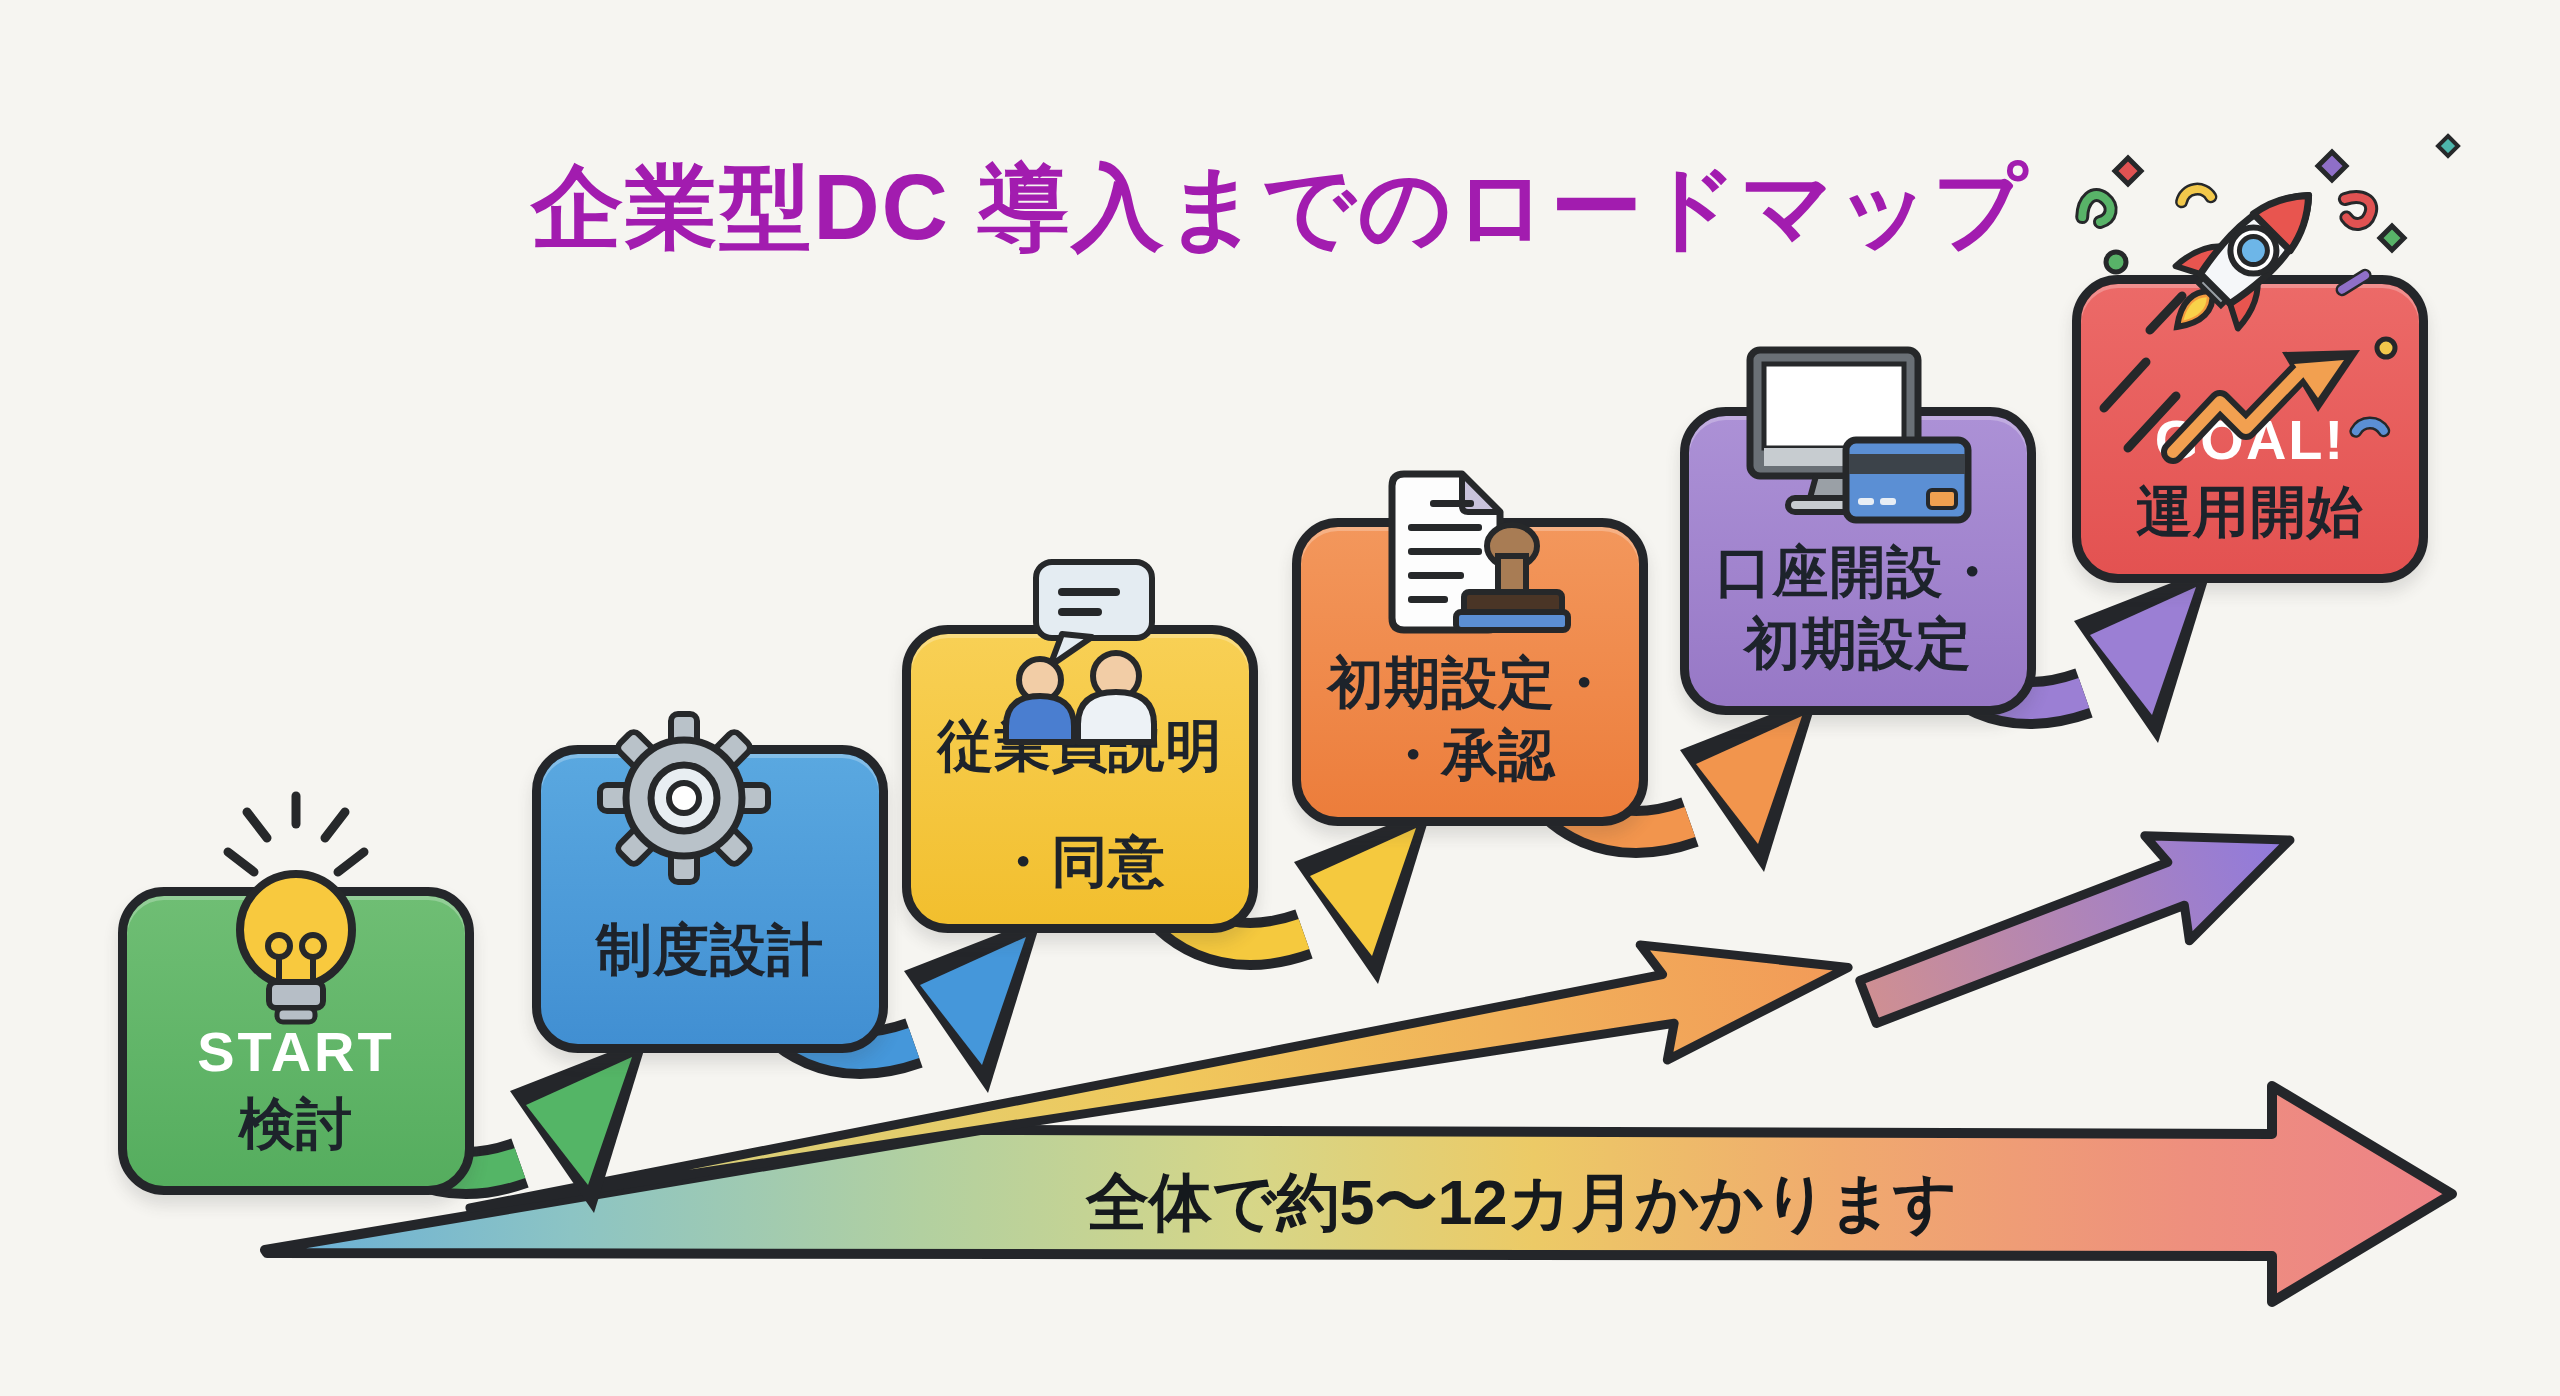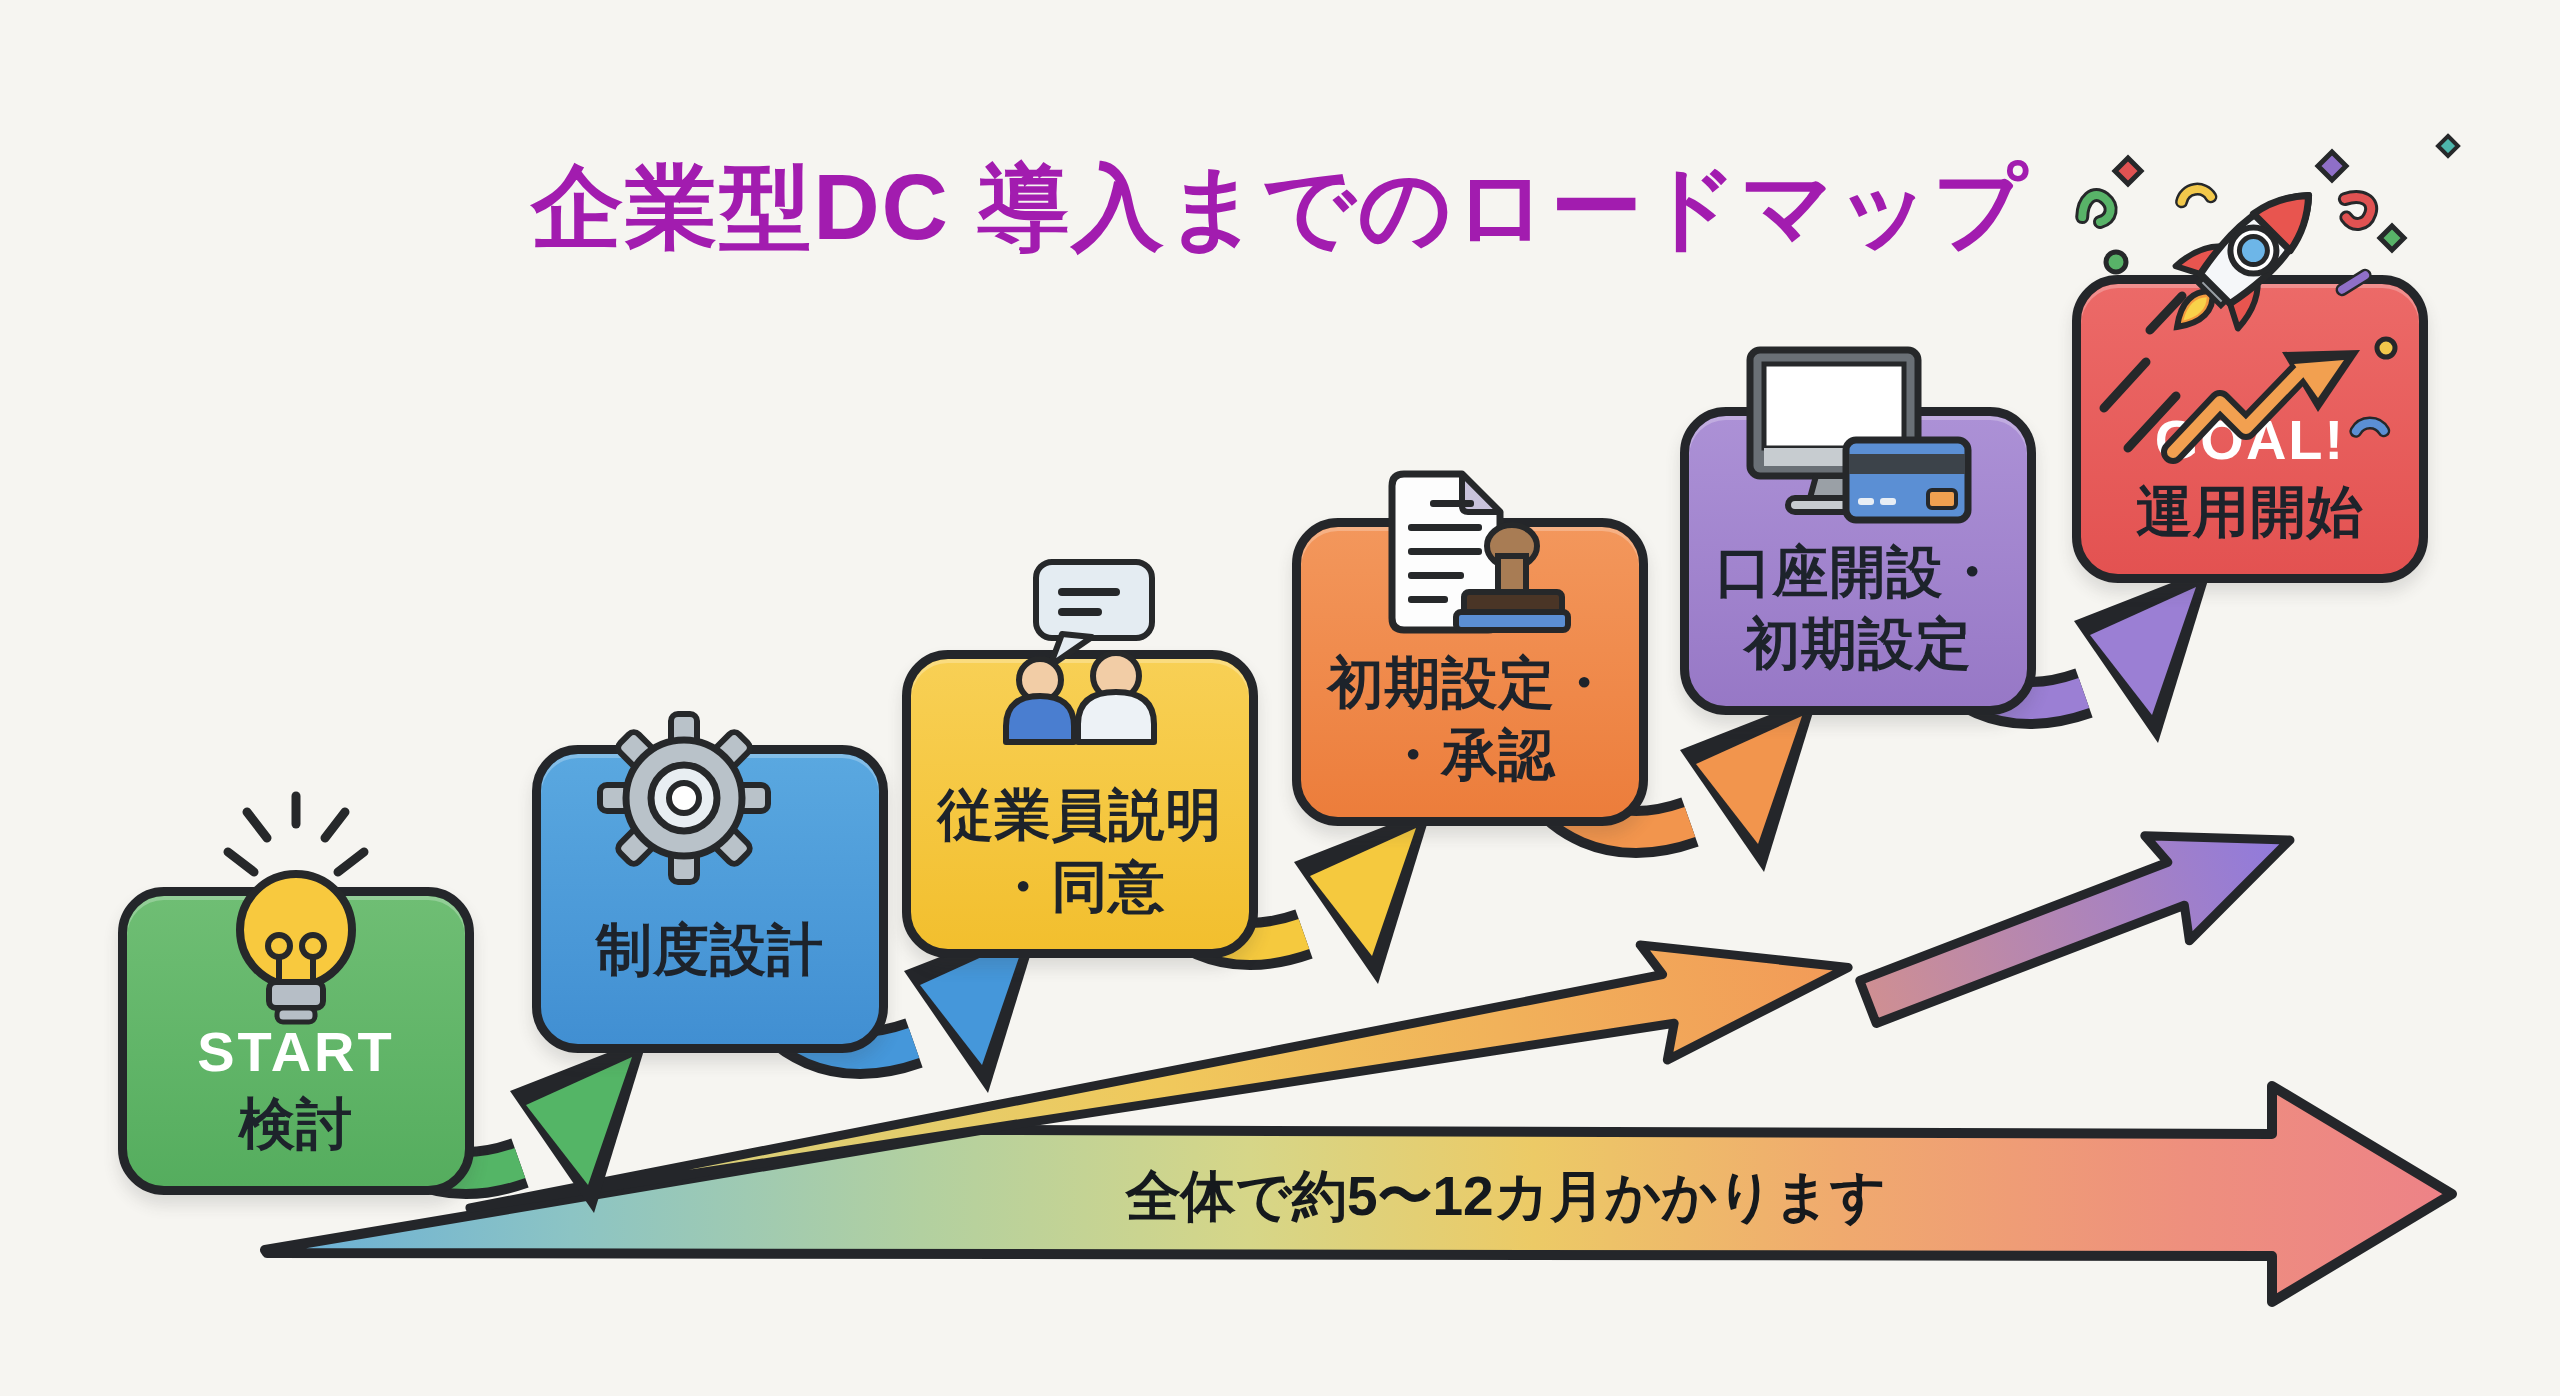--- a/index.html
+++ b/index.html
@@ -24,29 +24,29 @@
     box-shadow:0 10px 16px rgba(60,60,60,.14), inset 0 4px 0 rgba(255,255,255,.25);
     display:flex;flex-direction:column;justify-content:flex-end;align-items:center;
     padding-bottom:26px;
   }
   .step .line1,.step .line2{
     font-size:56px;font-weight:900;color:#1d232b;line-height:72px;
     text-align:center;white-space:nowrap;letter-spacing:1px;
   }
   .s1{left:118px;top:887px;background:linear-gradient(180deg,#6fbe74,#55ad5e);}
   .s2{left:508px;top:745px;background:linear-gradient(180deg,#5aa8e0,#418fd2);padding-bottom:58px;margin-left:24px;}
-  .s3{left:902px;top:650px;background:linear-gradient(180deg,#f8d055,#f2bf2e);}
+  .s3{left:902px;top:625px;background:linear-gradient(180deg,#f8d055,#f2bf2e);gap:44px;}
   .s4{left:1292px;top:518px;background:linear-gradient(180deg,#f3975c,#ec7d3b);}
   .s5{left:1680px;top:407px;background:linear-gradient(180deg,#ac91d6,#9778c6);}
   .s6{left:2072px;top:275px;background:linear-gradient(180deg,#ec6a68,#e35251);}
   .s1 .line1{color:#ffffff;letter-spacing:3px;}
   .s6 .line1{color:#ffffff;letter-spacing:2px;}
   .timeline-label{
     position:absolute;z-index:5;left:1086px;top:1160px;width:840px;
-    text-align:center;font-size:55px;font-weight:900;color:#15191d;white-space:nowrap;
+    text-align:center;font-size:63px;font-weight:900;color:#15191d;white-space:nowrap;
   }
 </style>
 </head>
 <body>
 
 <div class="stage">
 
   <svg class="layer bg-layer" viewBox="0 0 2560 1396">
     <defs>
       <linearGradient id="bigGrad" gradientUnits="userSpaceOnUse" x1="265" y1="0" x2="2452" y2="0">

